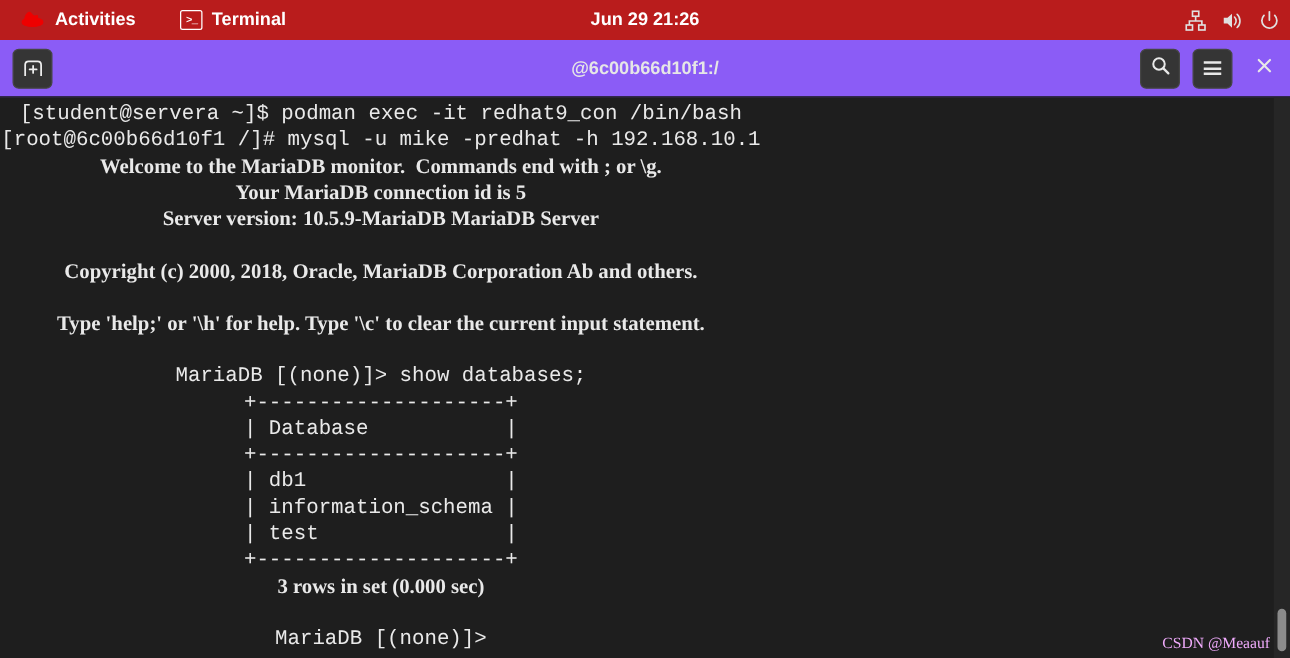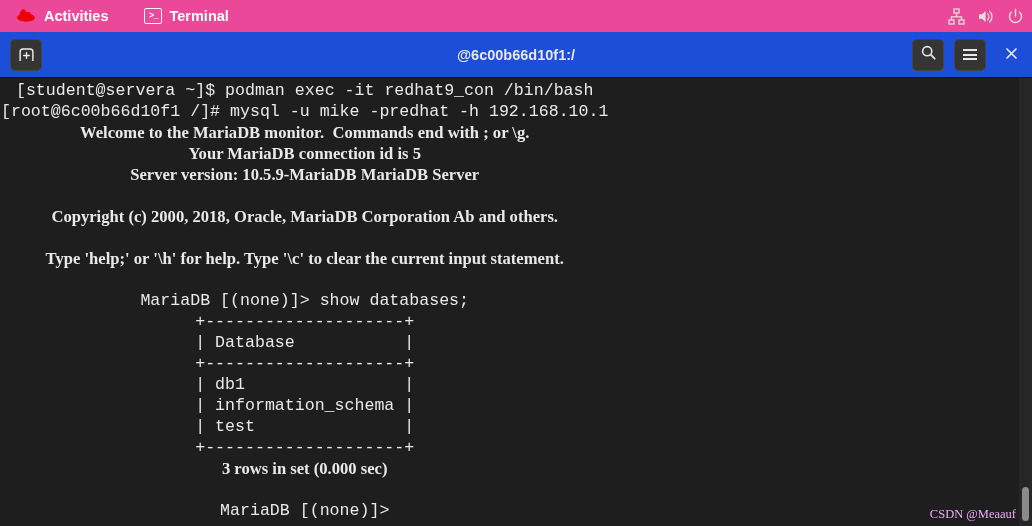--- a/index.html
+++ b/index.html
@@ -14,21 +14,21 @@
     font-family: "Liberation Sans", sans-serif;
     -webkit-font-smoothing: antialiased;
   }
 
   
   .topbar {
     position: absolute;
     top: 0; left: 0;
     width: 1032px;
     height: 32px;
-    background: #ec4899;
+    background: #b91c1c;
     display: flex;
     align-items: center;
     color: #ffffff;
     font-size: 14.5px;
     font-weight: bold;
   }
   .topbar-left {
     display: flex;
     align-items: center;
     padding-left: 10px;
@@ -76,21 +76,21 @@
   .window {
     position: absolute;
     top: 32px; left: 0;
     width: 1032px;
     height: 494px;
     background: #1e1e1e;
   }
   .titlebar {
     position: relative;
     height: 45px;
-    background: #1d4ed8;
+    background: #8b5cf6;
     border-bottom: 1px solid #141414;
     display: flex;
     align-items: center;
   }
   .tb-btn {
     width: 32px; height: 32px;
     border: 1px solid #454545;
     border-radius: 5px;
     background: #353535;
     display: flex; align-items: center; justify-content: center;
@@ -186,20 +186,21 @@
       </span>
       <span>Activities</span>
     </div>
 
     <div class="tb-item">
       <span class="term-ico">&gt;_</span>
       <span>Terminal</span>
     </div>
   </div>
 
+  <div class="clock">Jun 29  21:26</div>
 
   <div class="tray">
     <span>
       <svg width="17" height="17" viewBox="0 0 17 17">
         <rect x="6" y="1" width="5" height="4" fill="none" stroke="#e0e0e0" stroke-width="1.3"></rect>
         <rect x="1" y="12" width="5" height="4" fill="none" stroke="#e0e0e0" stroke-width="1.3"></rect>
         <rect x="11" y="12" width="5" height="4" fill="none" stroke="#e0e0e0" stroke-width="1.3"></rect>
         <path d="M8.5 5.2v3.6M3.5 12v-3.2h10V12" fill="none" stroke="#e0e0e0" stroke-width="1.3"></path>
       </svg>
     </span>

